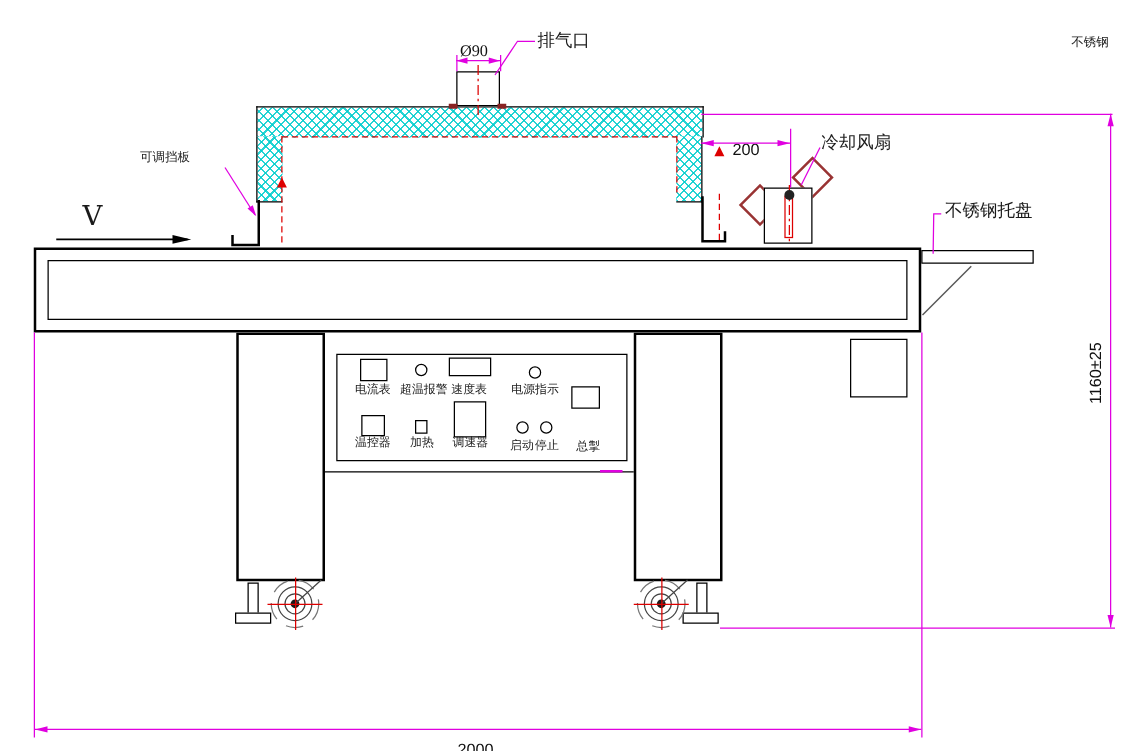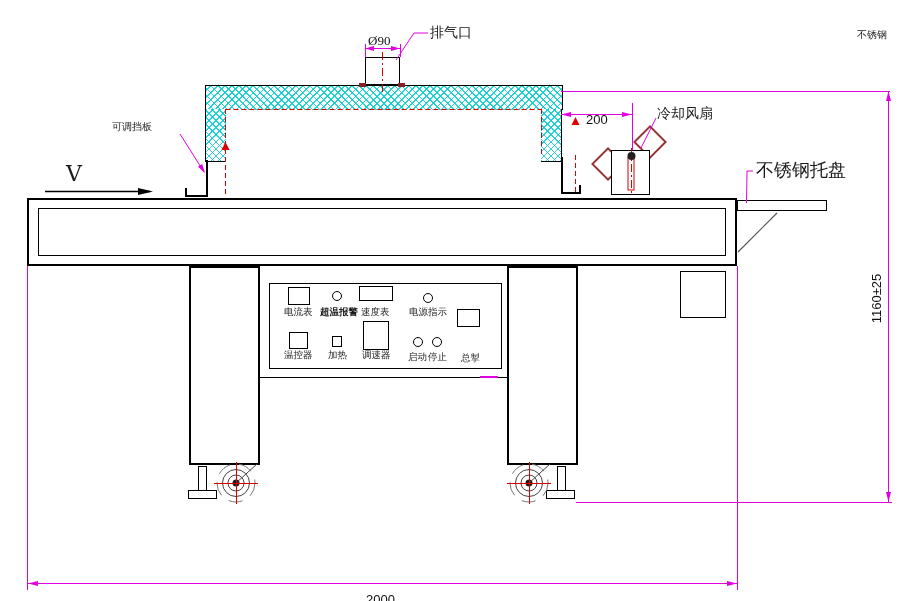--- a/index.html
+++ b/index.html
@@ -63,42 +63,42 @@
   <div class="abs thinbox" style="left:359px;top:286px;width:34px;height:15px;"></div>
   <div class="abs circle" style="left:423px;top:293px;width:10px;height:10px;"></div>
   <div class="abs thinbox" style="left:457px;top:309px;width:23px;height:18px;"></div>
   <div class="abs thinbox" style="left:289px;top:332px;width:19px;height:17px;"></div>
   <div class="abs thinbox" style="left:332px;top:336px;width:10px;height:11px;"></div>
   <div class="abs thinbox" style="left:363px;top:321px;width:26px;height:29px;"></div>
   <div class="abs circle" style="left:413px;top:337px;width:10px;height:10px;"></div>
   <div class="abs circle" style="left:432px;top:337px;width:10px;height:10px;"></div>
 
   <div class="abs plbl" style="left:284px;top:307px;">电流表</div>
-  <div class="abs plbl" style="left:320px;top:307px;font-weight:bold;">超温报警</div>
+  <div class="abs plbl" style="left:320px;top:307px;">超温报警</div>
   <div class="abs plbl" style="left:361px;top:307px;">速度表</div>
   <div class="abs plbl" style="left:409px;top:307px;">电源指示</div>
   <div class="abs plbl" style="left:284px;top:350px;">温控器</div>
   <div class="abs plbl" style="left:328px;top:350px;">加热</div>
   <div class="abs plbl" style="left:362px;top:350px;">调速器</div>
   <div class="abs plbl" style="left:408px;top:352px;">启动</div>
   <div class="abs plbl" style="left:428px;top:352px;">停止</div>
   <div class="abs plbl" style="left:461px;top:353px;">总掣</div>
 
   <div class="abs thinbox" style="left:198px;top:466px;width:9px;height:26px;"></div>
   <div class="abs thinbox" style="left:188px;top:490px;width:29px;height:9px;"></div>
   <div class="abs thinbox" style="left:557px;top:466px;width:9px;height:26px;"></div>
   <div class="abs thinbox" style="left:546px;top:490px;width:29px;height:9px;"></div>
 
   <div class="abs dim" style="left:368px;top:33px;font-family:Liberation Serif, serif;">Ø90</div>
   <div class="abs lbl" style="left:430px;top:25px;font-size:14px;text-align:right;">排气口</div>
   <div class="abs lbl" style="left:857px;top:29px;font-size:10px;">不锈钢</div>
   <div class="abs lbl" style="left:112px;top:121px;font-size:10px;">可调挡板</div>
   <div class="abs lbl" style="left:657px;top:106px;font-size:14px;">冷却风扇</div>
   <div class="abs dim" style="left:586px;top:112px;">200</div>
-  <div class="abs lbl" style="left:756px;top:161px;font-size:18px;">不锈钢托盘</div>
+  <div class="abs lbl" style="left:756px;top:161px;font-size:14px;">不锈钢托盘</div>
   <div class="abs vlabel" style="left:66px;top:161px;">V</div>
   <div class="abs dim vdim" style="left:846px;top:291px;width:60px;text-align:center;">1160±25</div>
   <div class="abs dim" style="left:366px;top:592px;">2000</div>
 
   <svg class="overlay" width="901" height="601" viewBox="0 0 901 601">
 
     <g stroke="#e000e0" stroke-width="1" fill="none">
       <line x1="365.5" y1="44" x2="365.5" y2="57"></line>
       <line x1="400.5" y1="44" x2="400.5" y2="57"></line>
       <line x1="365" y1="48.5" x2="400" y2="48.5"></line>

